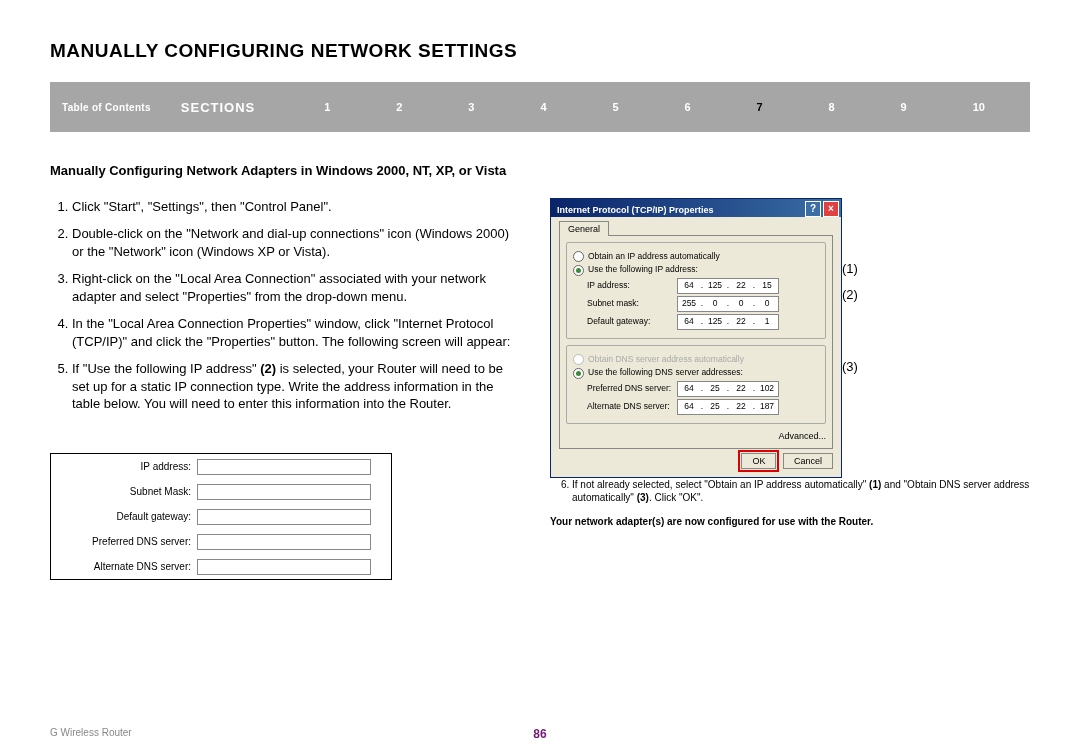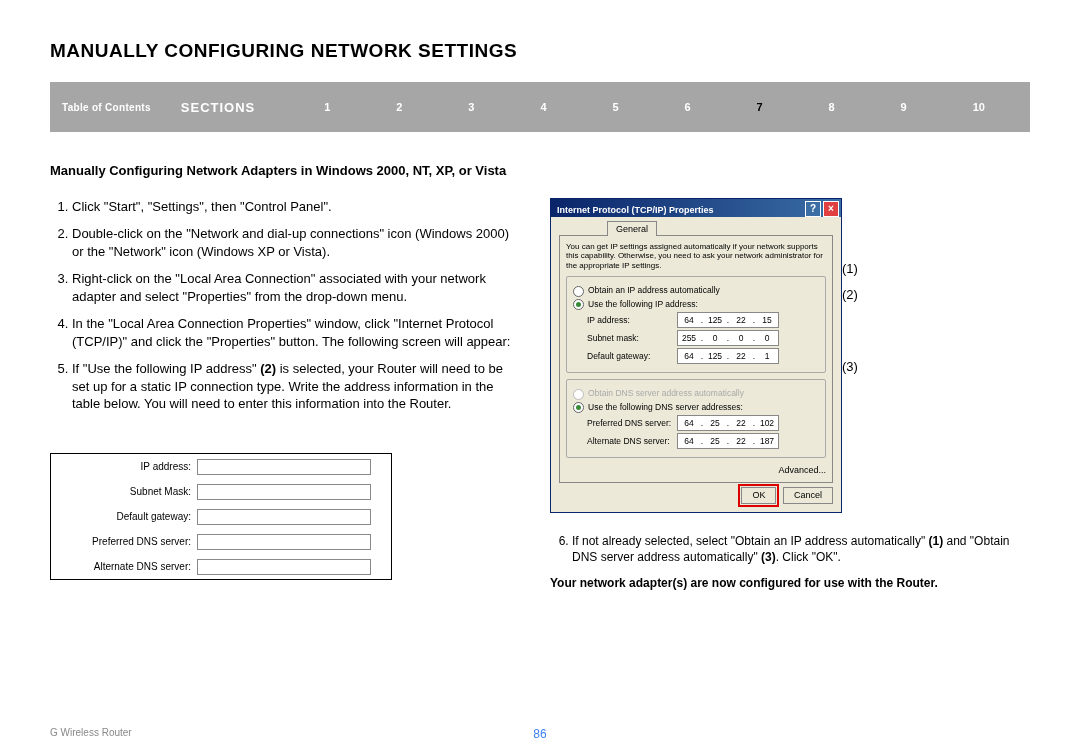--- a/index.html
+++ b/index.html
@@ -145,21 +145,20 @@
   .tab {
     display: inline-block;
     background: #ece9d8;
     border: 1px solid #888;
     border-bottom: none;
     padding: 1px 8px;
     font-size: 9px;
     margin-bottom: -1px;
     position: relative;
     z-index: 2;
-    margin-left: 48px;
   }
   .tabpanel {
     border: 1px solid #888;
     background: #ece9d8;
     padding: 6px;
     position: relative;
     z-index: 1;
   }
   .small-text { font-size: 8px; line-height: 1.2; margin-bottom: 6px; }
   .group {
@@ -211,38 +210,37 @@
   .callouts .cl::before {
     content: "";
     position: absolute;
     right: 28px;
     top: 8px;
     width: 100px;
     border-top: 1px solid #000;
   }
 
   .right-step {
-    margin-top: 20px;
-    font-size: 12px;
+    font-size: 10px;
     line-height: 1.35;
   }
   .right-step ol { padding-left: 22px; margin: 0 0 10px 0; }
   .right-note { font-weight: bold; margin-top: 6px; }
 
   .footer {
     position: absolute;
     bottom: 18px;
     left: 50px;
     right: 50px;
     display: flex;
     justify-content: space-between;
     font-size: 10px;
     color: #888;
   }
-  .footer .pg { font-weight: normal; color: #3b82f6; font-size: 12px; position:absolute; left:50%; transform:translateX(-50%);}
+  .footer .pg { font-weight: bold; color: #701a75; font-size: 12px; position:absolute; left:50%; transform:translateX(-50%);}
 </style>
 </head>
 <body>
 
 <div class="page">
   <div class="title">MANUALLY CONFIGURING NETWORK SETTINGS</div>
 
   <div class="navbar">
     <span class="toc">Table of Contents</span>
     <span class="sections-label">SECTIONS</span>
@@ -305,21 +303,20 @@
             <div class="dlg-titlebar">
               <span>Internet Protocol (TCP/IP) Properties</span>
               <div class="tbtns">
                 <div class="tbtn help">?</div>
                 <div class="tbtn close">×</div>
               </div>
             </div>
             <div class="dlg-body">
               <span class="tab">General</span>
               <div class="tabpanel">
-                <div class="small-text">You can get IP settings assigned automatically if your network supports this capability. Otherwise, you need to ask your network administrator for the appropriate IP settings.</div>
                 <div class="group">
                   <div class="radio-row">
                       <span class="radio"></span>
                       <span>Obtain an IP address automatically</span>
                     </div>
                   <div class="radio-row">
                       <span class="radio selected"></span>
                       <span>Use the following IP address:</span>
                     </div>
                   <div class="field-row">

